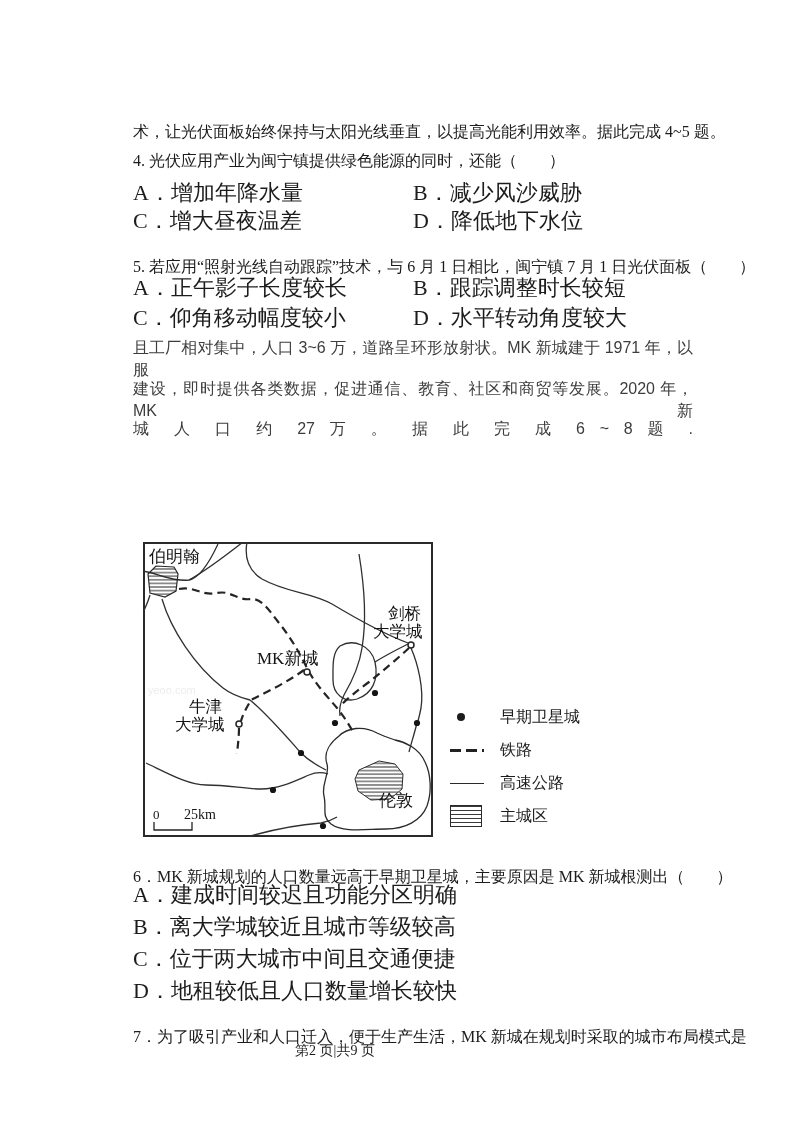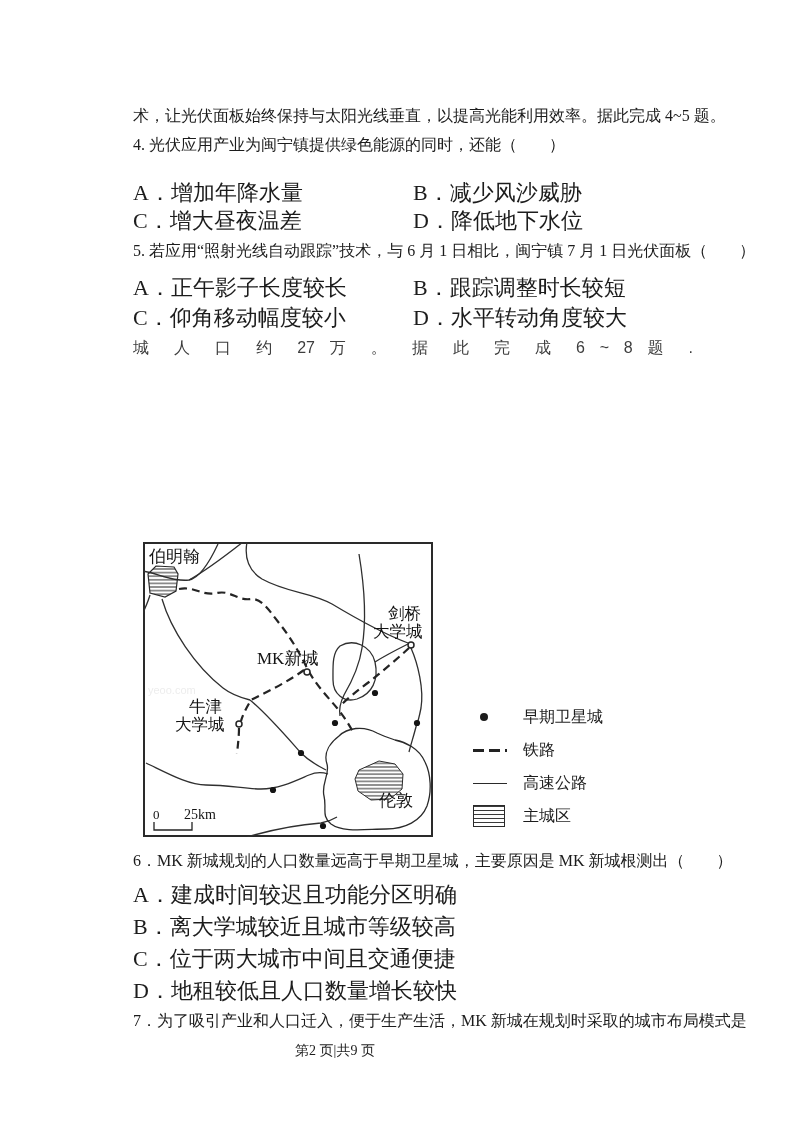--- a/index.html
+++ b/index.html
@@ -1,20 +1,20 @@
 <!DOCTYPE html>
 <html><head>
 <meta charset="utf-8">
 <style>
   html,body{margin:0;padding:0;}
   body{width:793px;height:1122px;background:#ffffff;position:relative;overflow:hidden;}
   .serif{font-family:"Liberation Serif","DejaVu Serif",serif;color:#1c1c1c;}
   .sans{font-family:"Liberation Sans","DejaVu Sans",sans-serif;color:#3d3d3d;}
   .abs{position:absolute;}
-  .stem{font-size:16px;line-height:22px;white-space:nowrap;}
+  .stem{font-size:16px;line-height:22px;white-space:nowrap;margin-top:16px;}
   .opt{font-size:22px;line-height:22px;white-space:nowrap;}
   .passage-line{width:560px;font-size:16px;height:40.6px;line-height:22px;
     text-align:justify;text-align-last:justify;text-justify:inter-character;}
   .legend-row{display:flex;align-items:center;height:22px;margin-bottom:11px;}
   .legend-sym{width:36px;display:flex;align-items:center;justify-content:flex-start;margin-right:14px;flex:0 0 36px;}
   .legend-lbl{font-size:16px;white-space:nowrap;}
   .sym-dot{width:8px;height:8px;border-radius:50%;background:#1c1c1c;margin-left:7px;}
   .sym-rail{width:34px;height:3px;background:repeating-linear-gradient(90deg,#222 0 11px,transparent 11px 16px);}
   .sym-road{width:34px;height:0;border-top:1.6px solid #2a2a2a;}
   .sym-urban{width:30px;height:20px;border:1.2px solid #2a2a2a;
@@ -32,20 +32,22 @@
 <div class="abs serif opt" style="left:133px;top:210px;">C．增大昼夜温差</div>
 <div class="abs serif opt" style="left:413px;top:210px;">D．降低地下水位</div>
 
 <div class="abs serif stem" style="left:133px;top:240px;">5. 若应用“照射光线自动跟踪”技术，与 6 月 1 日相比，闽宁镇 7 月 1 日光伏面板（　　）</div>
 <div class="abs serif opt" style="left:133px;top:277px;">A．正午影子长度较长</div>
 <div class="abs serif opt" style="left:413px;top:277px;">B．跟踪调整时长较短</div>
 <div class="abs serif opt" style="left:133px;top:307px;">C．仰角移动幅度较小</div>
 <div class="abs serif opt" style="left:413px;top:307px;">D．水平转动角度较大</div>
 
 <div class="abs" style="left:133px;top:337px;">
+  <div class="sans passage-line">且工厂相对集中，人口 3~6 万，道路呈环形放射状。MK 新城建于 1971 年，以服</div>
+  <div class="sans passage-line">建设，即时提供各类数据，促进通信、教育、社区和商贸等发展。2020 年，MK 新</div>
   <div class="sans passage-line">城 人 口 约 27 万 。 据 此 完 成 6 ~ 8 题 .</div>
 </div>
 
 <div class="abs" style="left:143px;top:542px;width:308px;height:295px;">
 <svg width="290" height="295" viewBox="0 0 290 295">
   <defs>
     <pattern id="hatch" patternUnits="userSpaceOnUse" width="4" height="3.6">
       <path d="M0,1.8 H4" stroke="#2a2a2a" stroke-width="1"></path>
     </pattern>
   </defs>
@@ -102,21 +104,21 @@
     <text x="46" y="170" font-size="16.5">牛津</text>
     <text x="32" y="188" font-size="16.5">大学城</text>
     <text x="236" y="264" font-size="17">伦敦</text>
     <text x="10" y="277" font-size="13">0</text>
     <text x="41" y="277" font-size="14">25km</text>
   </g>
   <path d="M11,280 V288 H49 V280" fill="none" stroke="#242424" stroke-width="1.3"></path>
 </svg>
 </div>
 
-<div class="abs" style="left:473px;top:706px;">
+<div class="abs" style="left:450px;top:706px;">
   <div class="legend-row">
     <span class="legend-sym">
         <span class="sym-dot"></span>
       </span>
     <span class="serif legend-lbl">早期卫星城</span>
   </div>
   <div class="legend-row">
     <span class="legend-sym">
         <span class="sym-rail"></span>
       </span>

